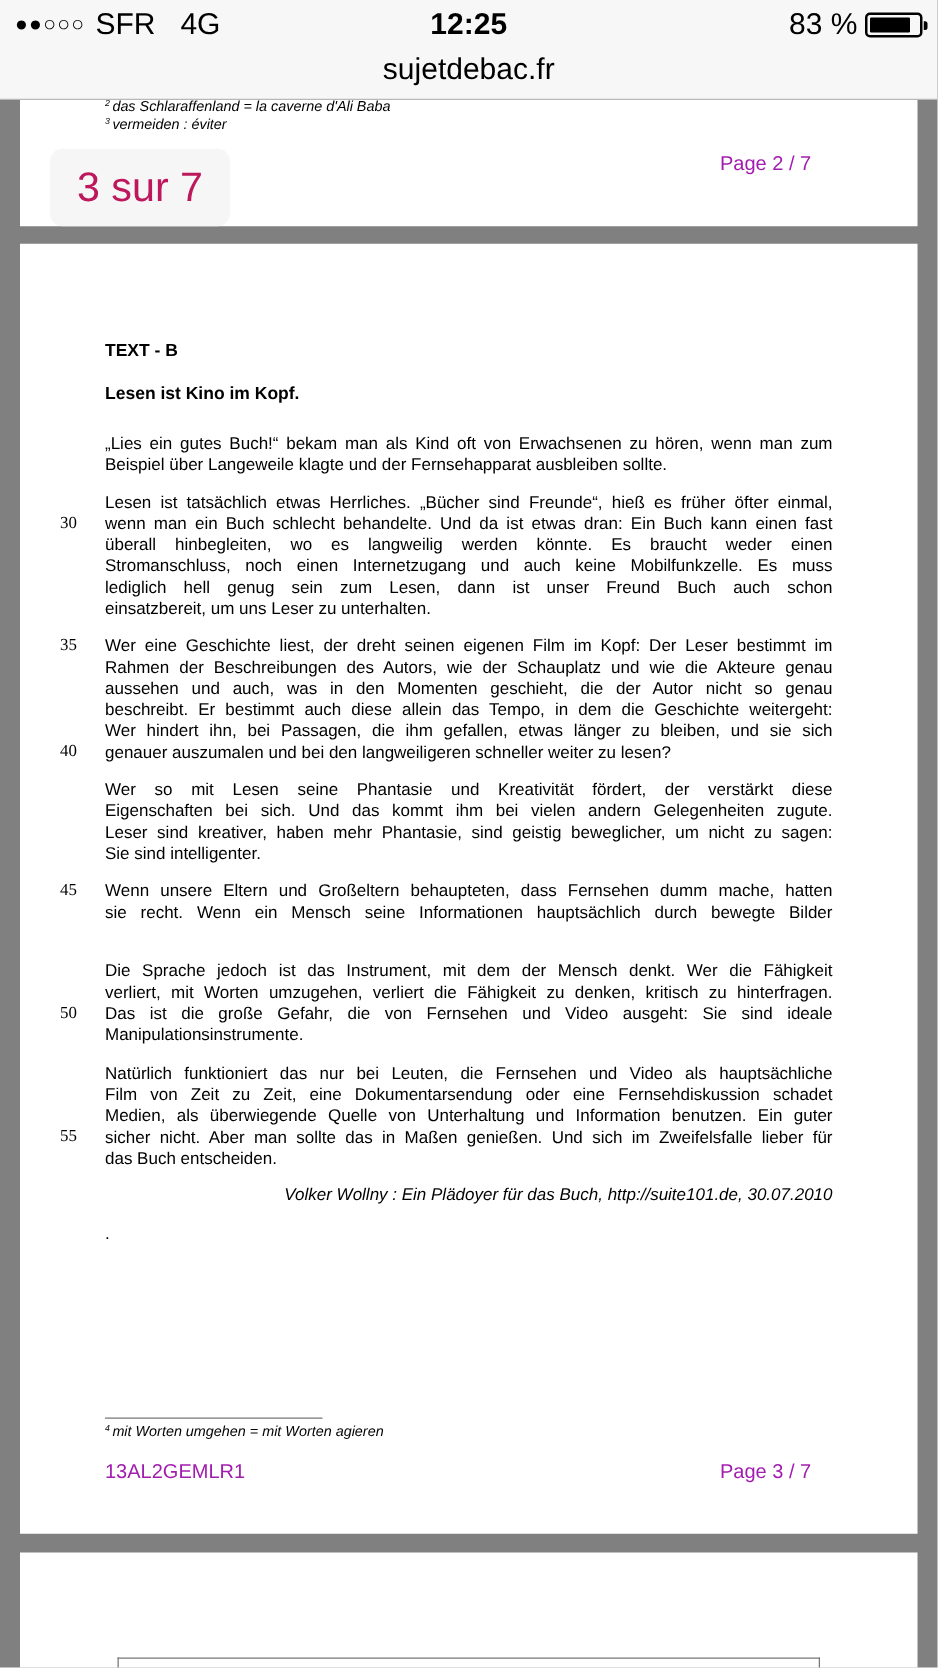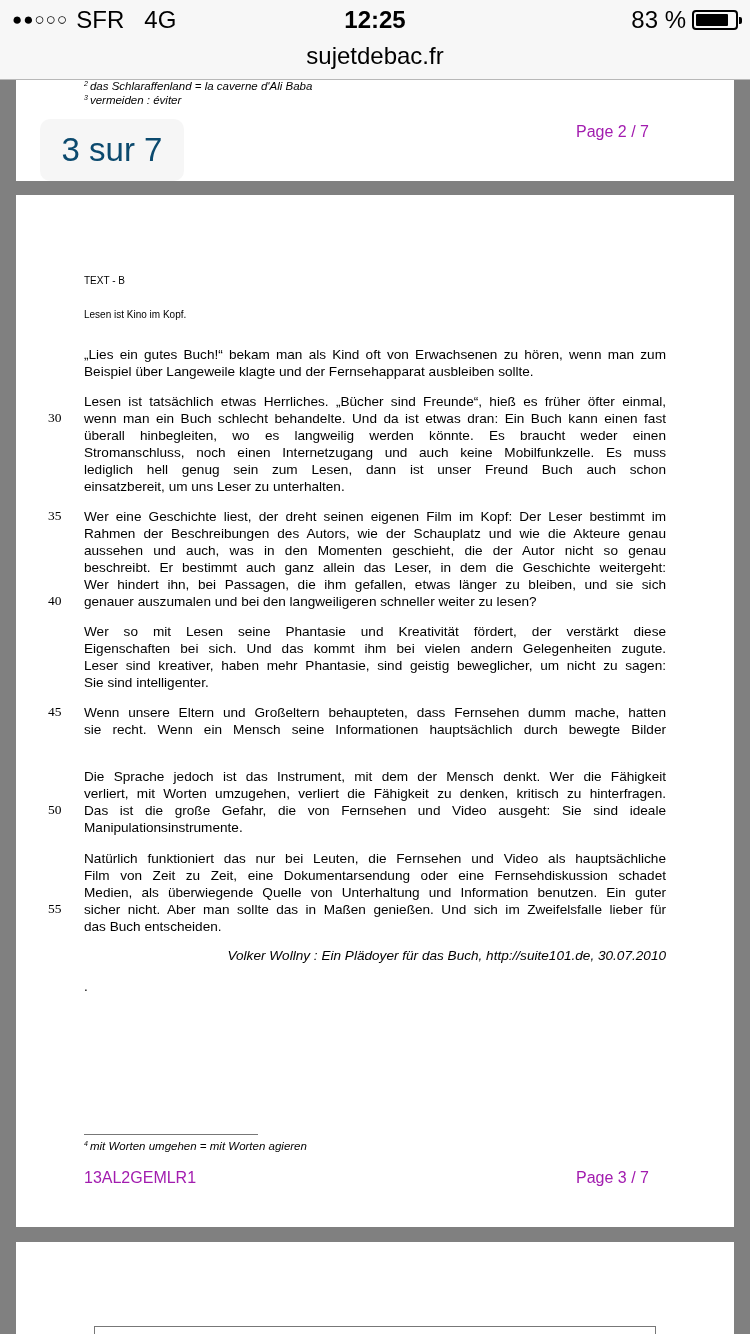--- a/index.html
+++ b/index.html
@@ -26,25 +26,25 @@
   .page3 { top: 195px; height: 1032px; }
   .page4 { top: 1242px; height: 120px; }
 
   .fn { position: absolute; left: 68px; font-size: 11.5px; font-style: italic; color: #000; }
   .fn sup { font-size: 7px; vertical-align: 4px; margin-right: 2px; }
   .pnum { position: absolute; font-size: 16px; color: #a21caf; }
 
   .page-counter {
     position: absolute; left: 40px; top: 119px; width: 144px; height: 62px;
     background: rgba(245,245,245,0.95); border-radius: 10px; z-index: 11;
-    font-size: 33px; color: #0c4a6e; display: flex; align-items: center; justify-content: center;
+    font-size: 33px; color: #be185d; display: flex; align-items: center; justify-content: center;
   }
 
   .doc { position: absolute; left: 68px; top: 0; width: 582px; font-size: 13.6px; line-height: 17px; color: #000; }
-  .doc .h { font-weight: normal; font-size: 10px; position: absolute; left: 0; }
+  .doc .h { font-weight: bold; font-size: 14px; position: absolute; left: 0; }
   .para { position: absolute; left: 0; width: 582px; text-align: justify; }
   .para .line { display: block; text-align: justify; text-align-last: justify; white-space: nowrap; height: 17px; }
   .para .line.last { text-align-last: left; }
   .para .line sup { font-size: 8px; vertical-align: 5px; }
   .lnum { position: absolute; left: 32px; font-family: "Liberation Serif", serif; font-size: 13.5px; color: #000; }
   .source { position: absolute; right: 0; width: 582px; text-align: right; font-style: italic; }
   .dot { position: absolute; left: 0; }
   .fnrule { position: absolute; left: 68px; width: 174px; height: 1px; background: #777; }
 
   .box4 { position: absolute; left: 78px; top: 84px; width: 562px; height: 40px; border: 1px solid #777; border-bottom: none; }
@@ -94,21 +94,21 @@
       <span class="line">überall hinbegleiten, wo es langweilig werden könnte. Es braucht weder einen</span>
       <span class="line">Stromanschluss, noch einen Internetzugang und auch keine Mobilfunkzelle. Es muss</span>
       <span class="line">lediglich hell genug sein zum Lesen, dann ist unser Freund Buch auch schon</span>
       <span class="line last">einsatzbereit, um uns Leser zu unterhalten.</span>
     </div>
 
     <div class="para" style="top:313px">
       <span class="line">Wer eine Geschichte liest, der dreht seinen eigenen Film im Kopf: Der Leser bestimmt im</span>
       <span class="line">Rahmen der Beschreibungen des Autors, wie der Schauplatz und wie die Akteure genau</span>
       <span class="line">aussehen und auch, was in den Momenten geschieht, die der Autor nicht so genau</span>
-      <span class="line">beschreibt. Er bestimmt auch ganz allein das Leser, in dem die Geschichte weitergeht:</span>
+      <span class="line">beschreibt. Er bestimmt auch diese allein das Tempo, in dem die Geschichte weitergeht:</span>
       <span class="line">Wer hindert ihn, bei Passagen, die ihm gefallen, etwas länger zu bleiben, und sie sich</span>
       <span class="line last">genauer auszumalen und bei den langweiligeren schneller weiter zu lesen?</span>
     </div>
 
     <div class="para" style="top:428px">
       <span class="line">Wer so mit Lesen seine Phantasie und Kreativität fördert, der verstärkt diese</span>
       <span class="line">Eigenschaften bei sich. Und das kommt ihm bei vielen andern Gelegenheiten zugute.</span>
       <span class="line">Leser sind kreativer, haben mehr Phantasie, sind geistig beweglicher, um nicht zu sagen:</span>
       <span class="line last">Sie sind intelligenter.</span>
     </div>

